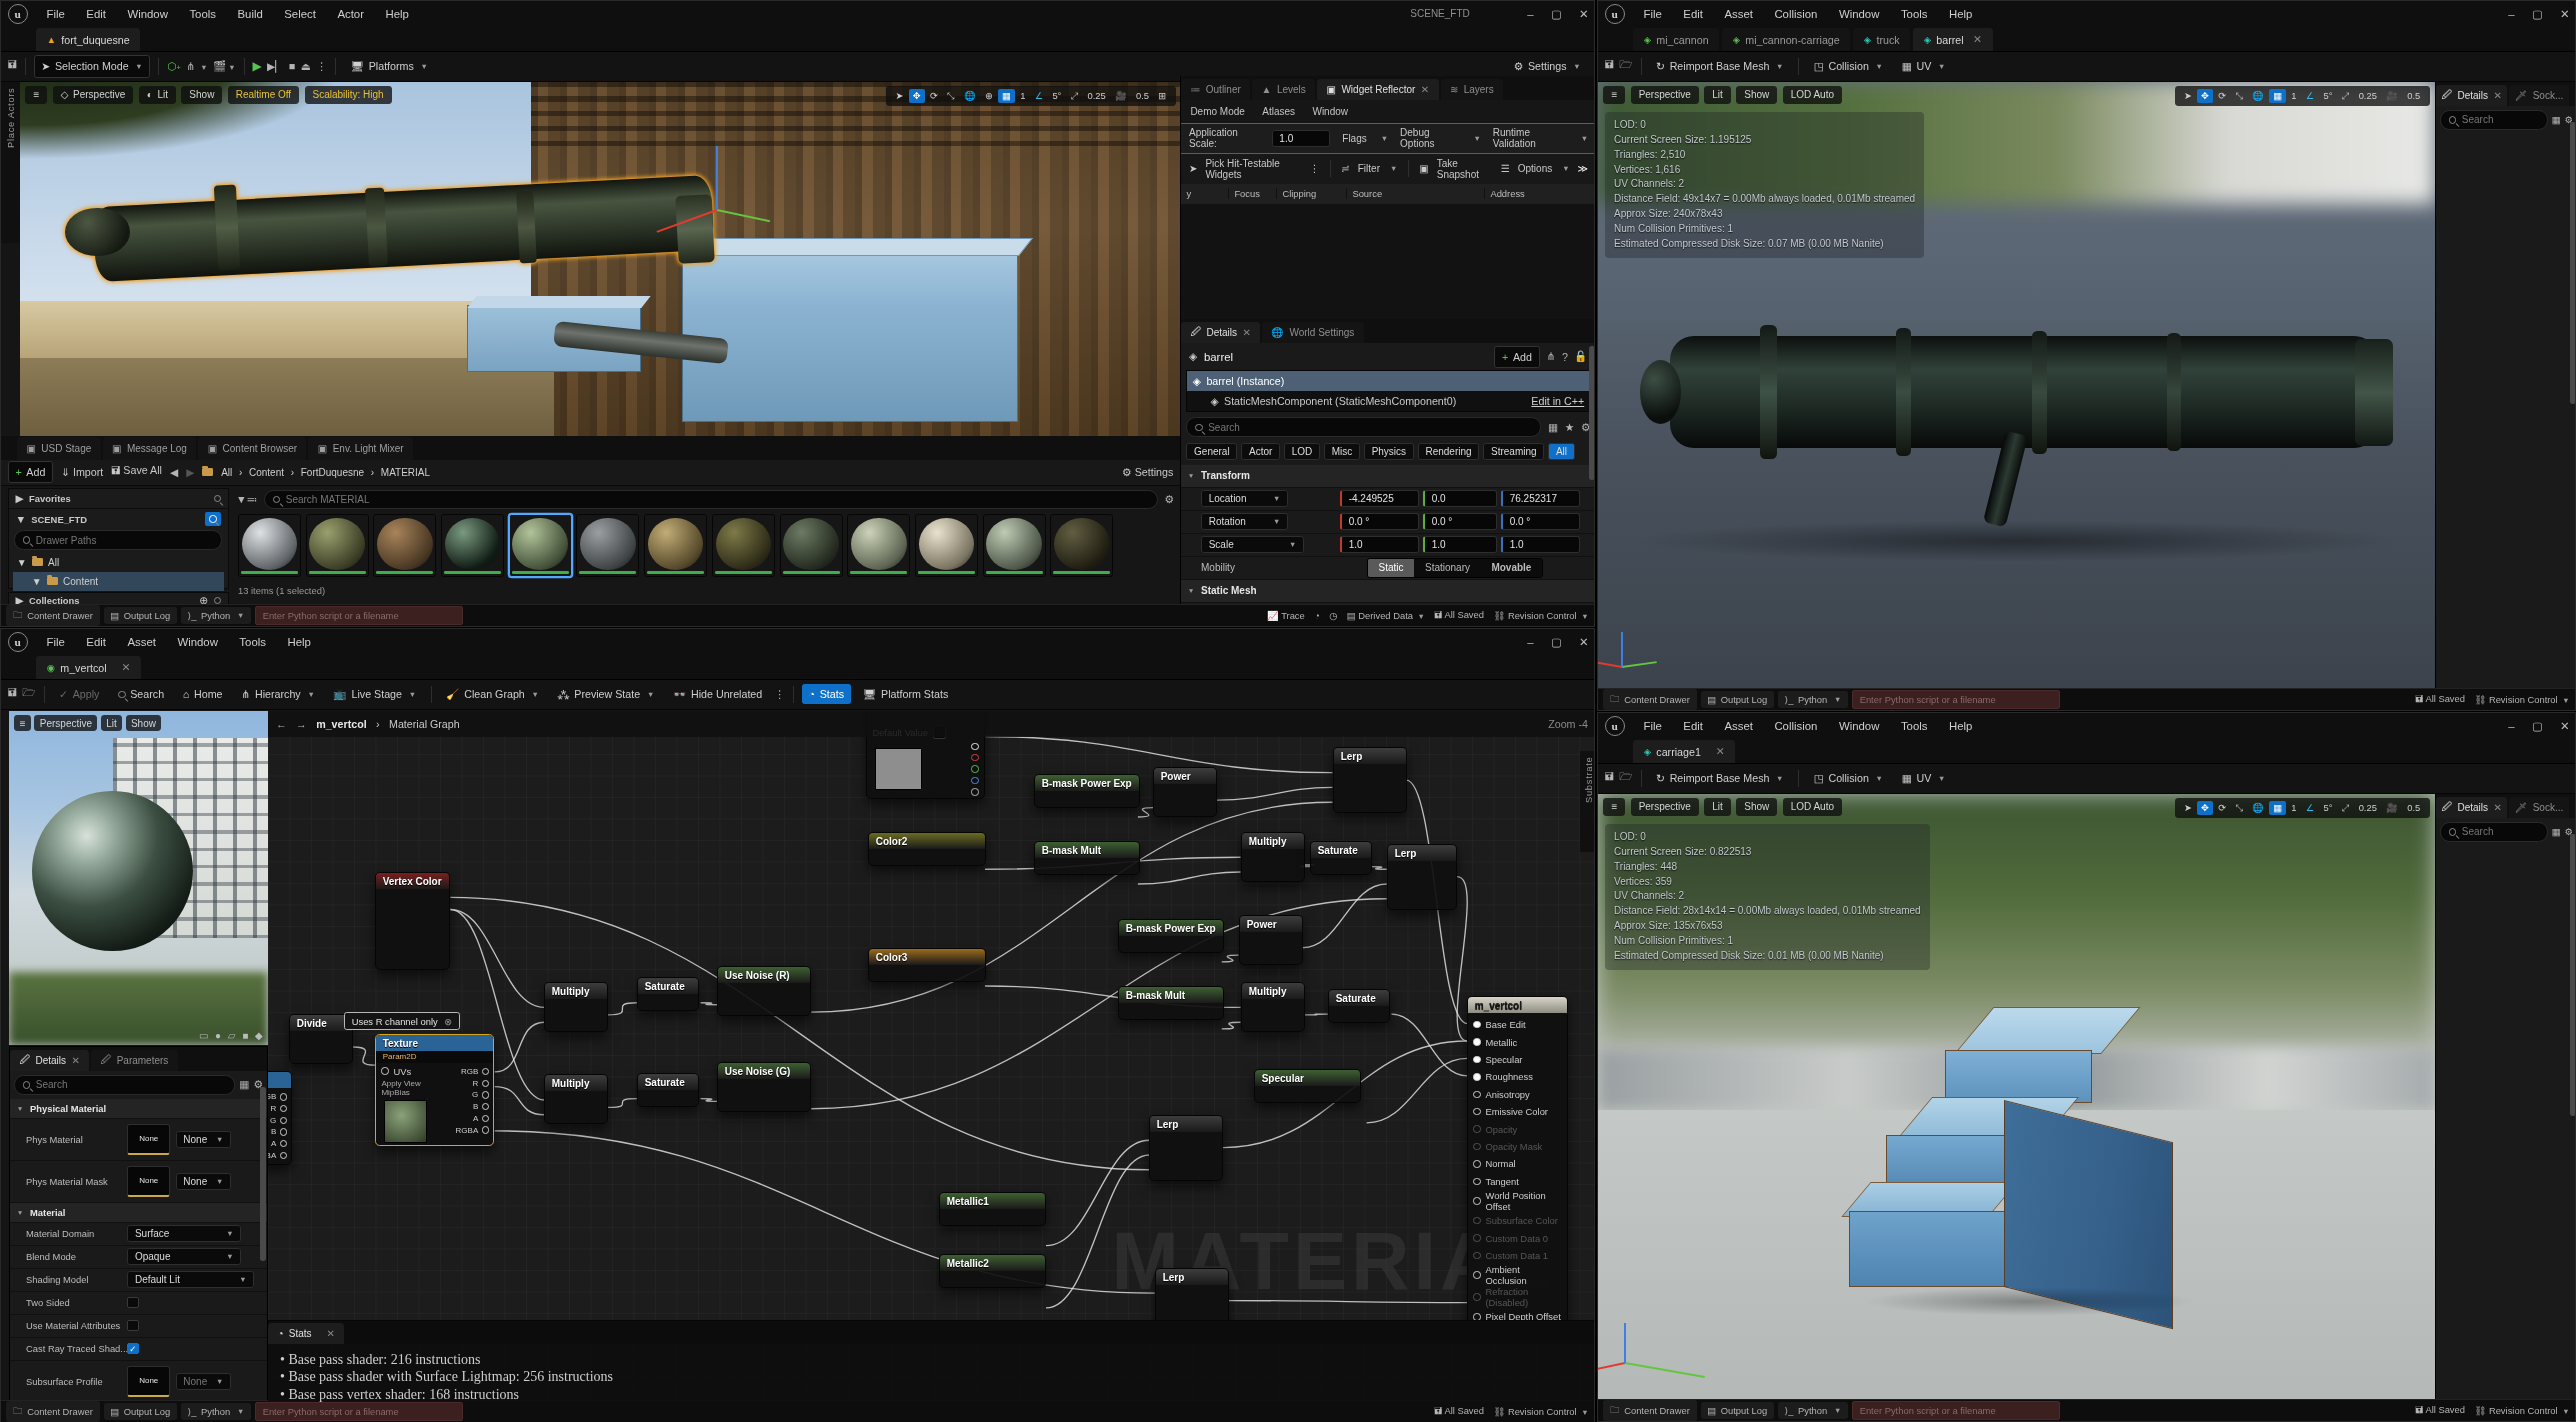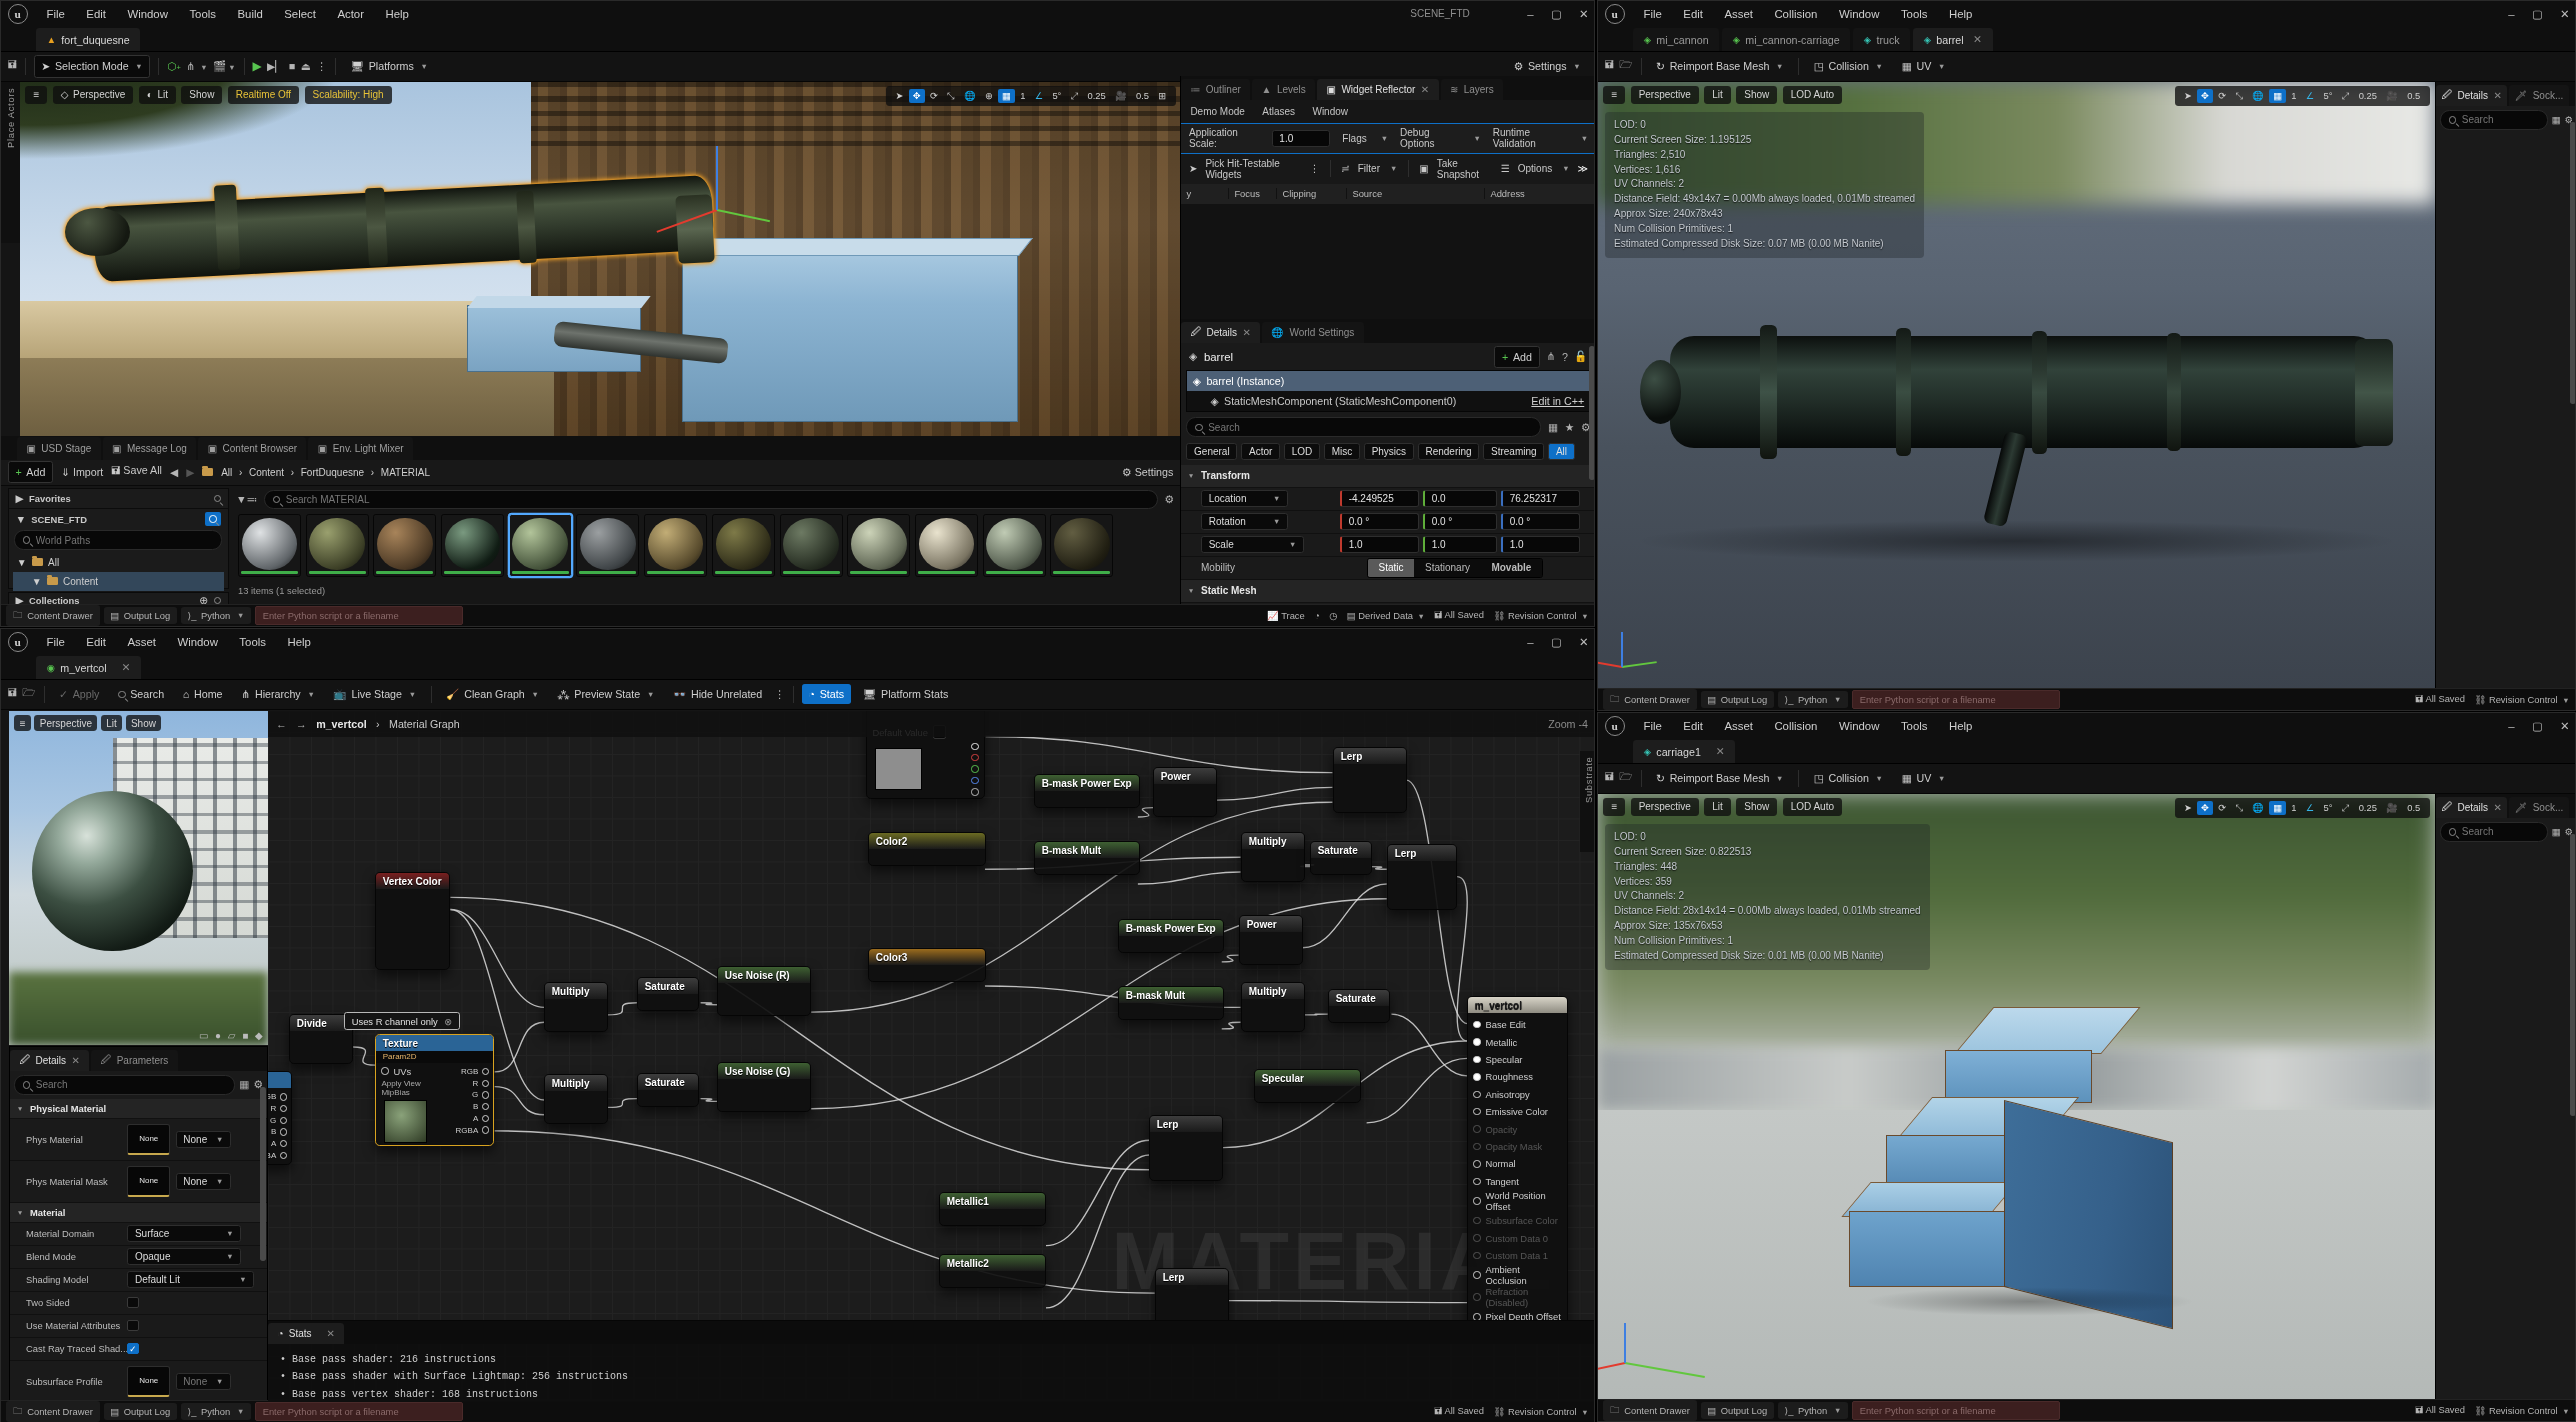--- a/index.html
+++ b/index.html
@@ -454,21 +454,21 @@
       </div>
       <div style="height:20px;display:flex;align-items:center;gap:5.4px;padding:0 6.7px">
         <span class="tri">▼</span>
           <b style="font-size:9.4px">SCENE_FTD</b>
         <span style="margin-left:auto;background:#0e70c8;border-radius:2px;width:16px;height:13.4px;display:flex;align-items:center;justify-content:center">
             <span class="mag" style="border-color:#fff"></span>
           </span>
       </div>
       <div class="search" style="margin:1.3px 5.4px">
           <span class="mag"></span>
-          <span>World Paths</span>
+          <span>Drawer Paths</span>
         </div>
       <div style="padding:1.3px 4px">
 
       <div class="treerow" style="padding-left: 4px; background: transparent;">
             <span class="tri">▼</span>
             <span class="folder"></span>
             <span>All</span>
           </div>
           <div class="treerow" style="padding-left: 19px; background: rgb(51, 71, 90);">
             <span class="tri">▼</span>
@@ -2176,21 +2176,21 @@
     </div>
 
     <div class="r" style="left:0;right:0;top:609px;height:82px;background:rgba(14,14,14,.97);z-index:45;border-top:0.7px solid #060606">
       <div style="display:flex;align-items:flex-end;height:23px;background:#0c0c0c">
         <div class="ptab">
             <span>◔</span>
             <span>Stats</span>
             <span style="color:#888;margin-left:9.4px">✕</span>
           </div>
       </div>
-      <div style="padding:6.7px 12px;font-family:Liberation Mono, monospace;font-size:10px;line-height:17.4px;color:#cfcfcf">
+      <div style="padding:6.7px 12px;font-family:Liberation Serif, serif;font-size:14px;line-height:17.4px;color:#cfcfcf">
 
       <div>•  Base pass shader: 216 instructions</div>
           <div>•  Base pass shader with Surface Lightmap: 256 instructions</div>
           <div>•  Base pass vertex shader: 168 instructions</div>
         </div>
     </div>
   </div>
 
   <div class="statusbar">
     <div class="sbtn">

